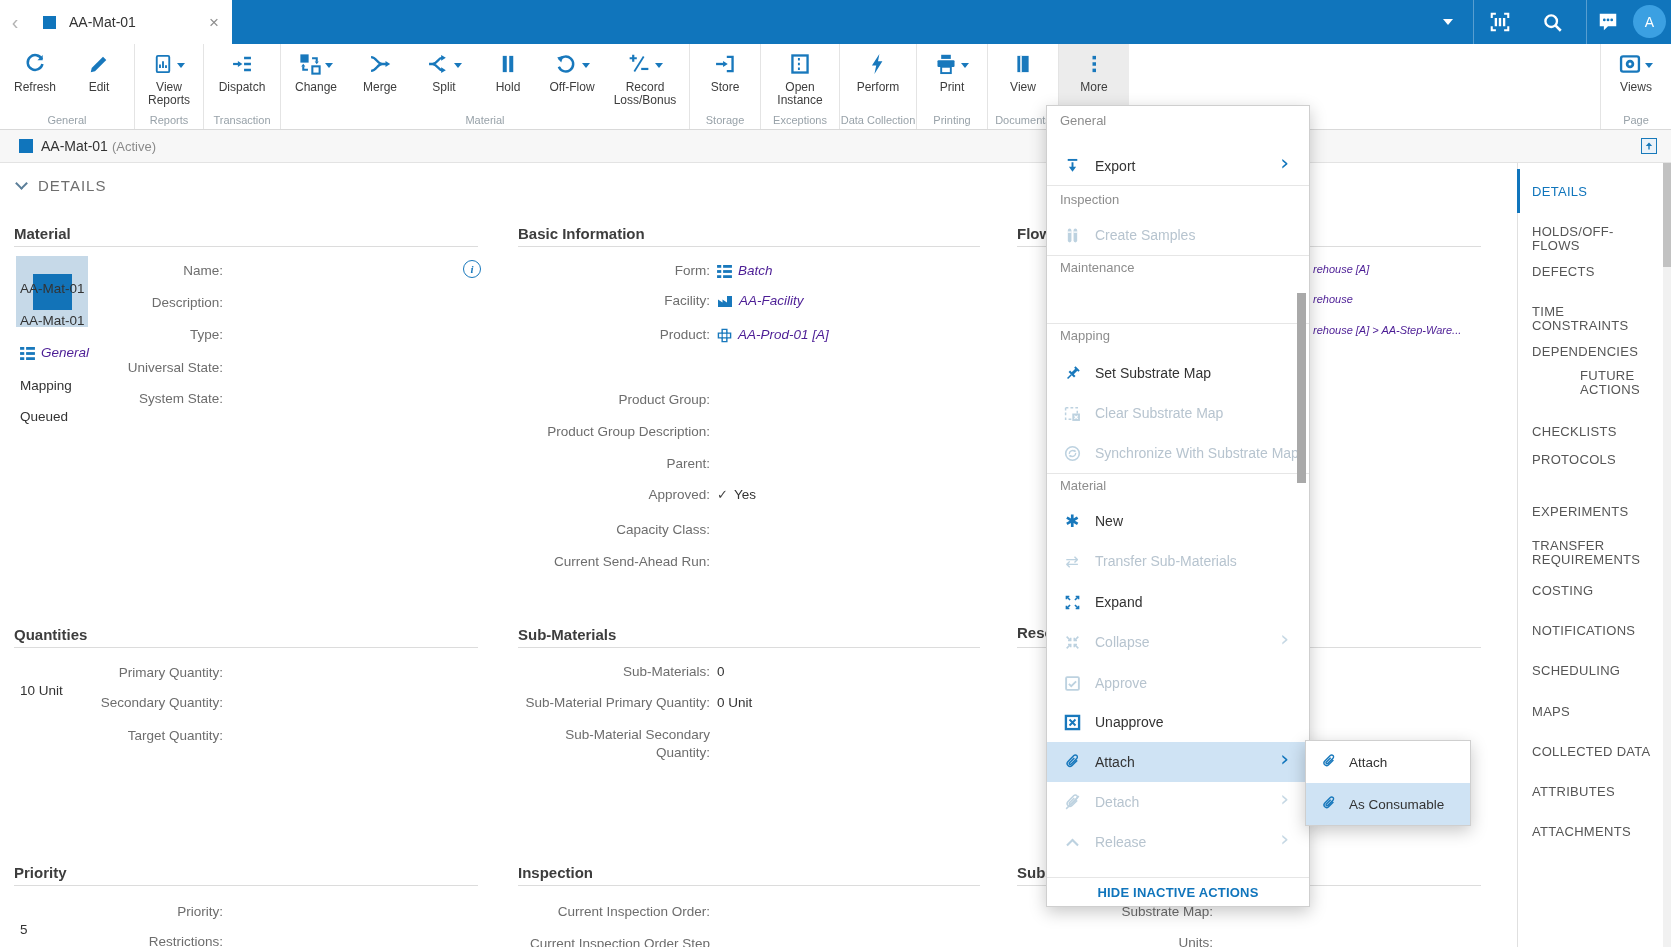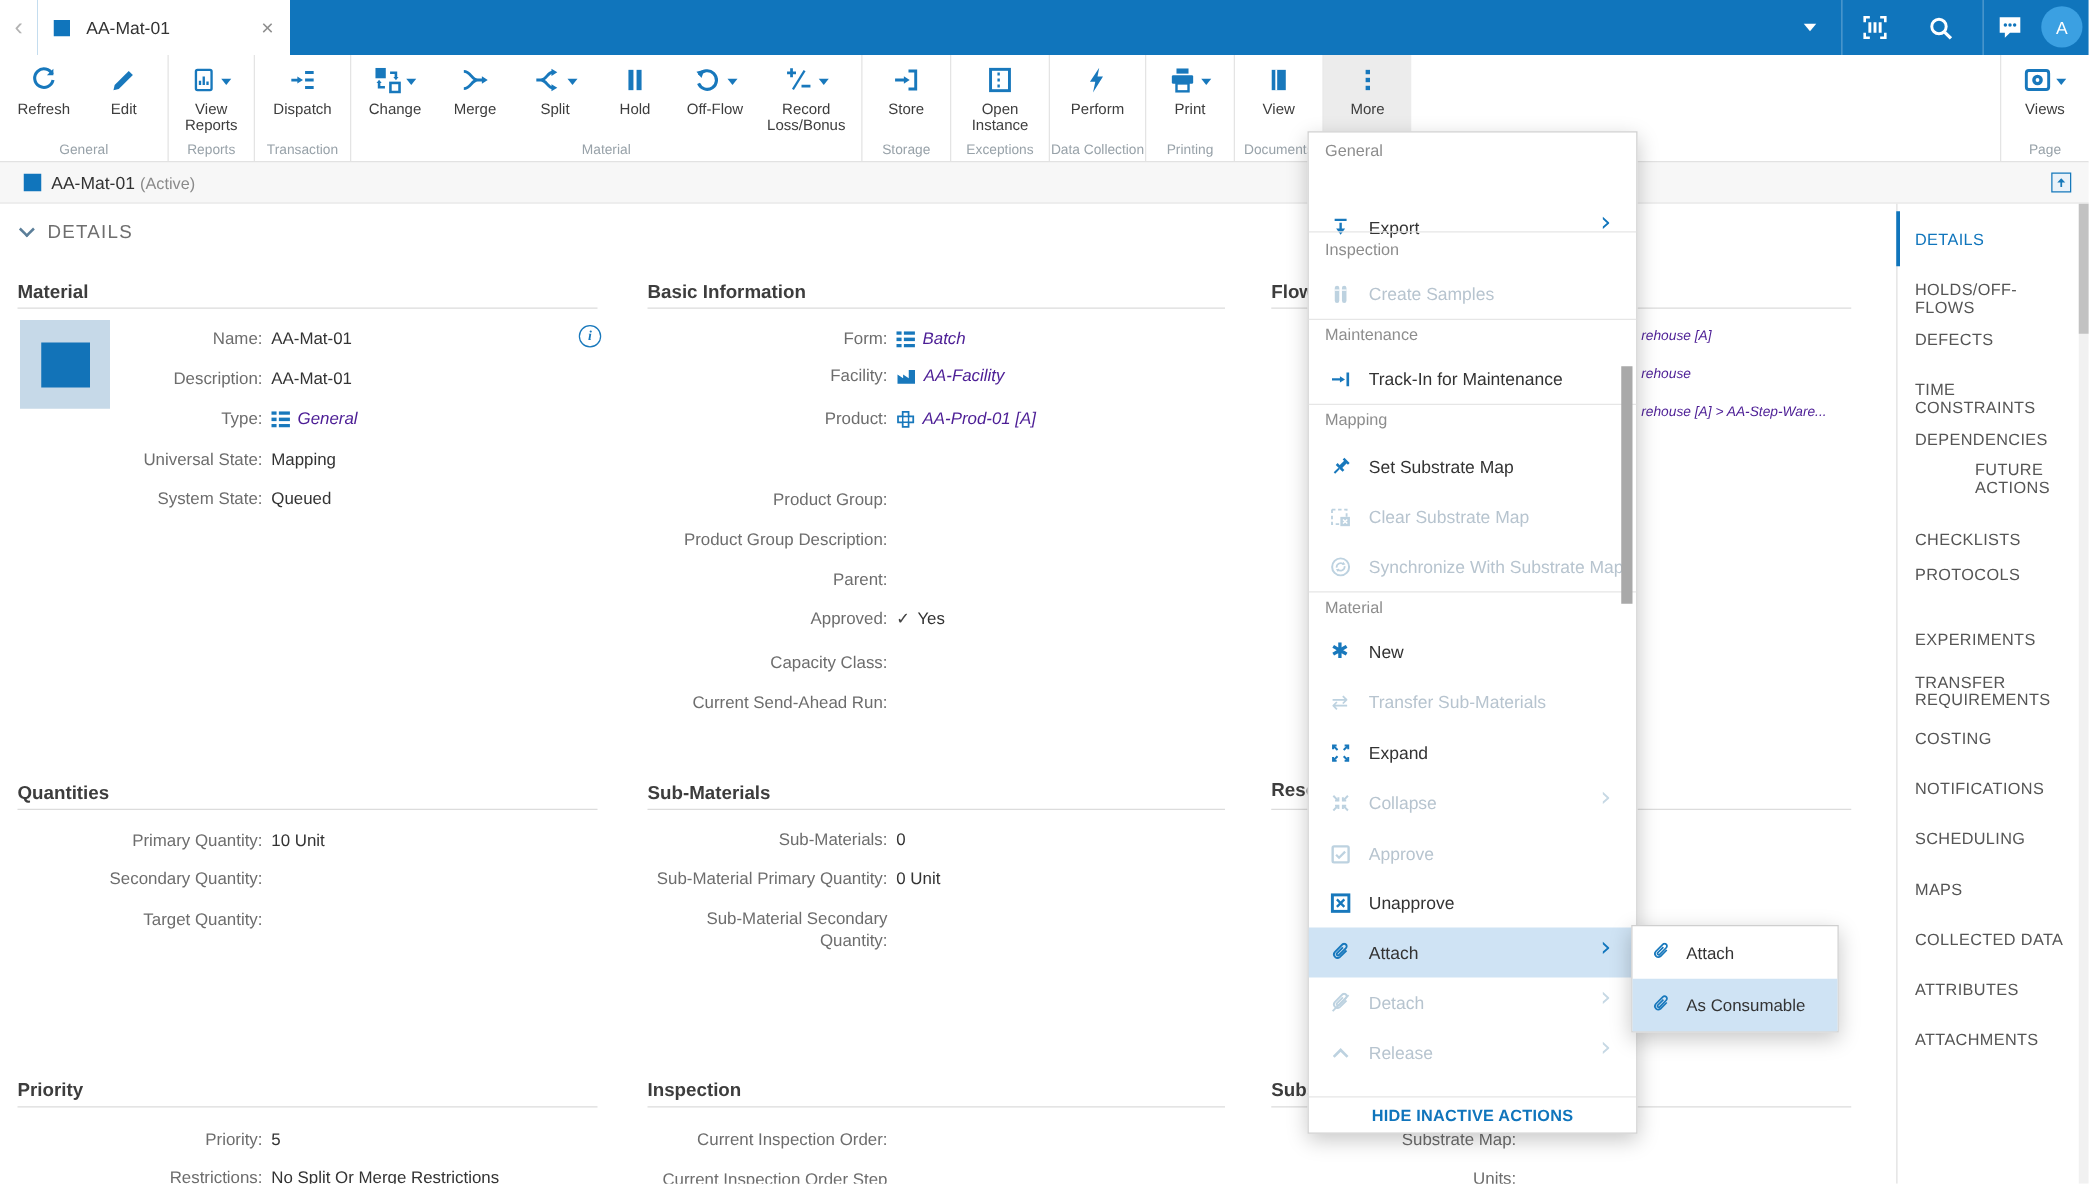--- a/index.html
+++ b/index.html
@@ -40,21 +40,21 @@
 
   
   .content { position:absolute; left:0; top:163px; width:1671px; height:784px; background:#fff; }
   .detailshdr { position:absolute; left:17px; top:14px; display:flex; align-items:center; gap:12px; color:#6e6e6e; font-size:15px; letter-spacing:1px; cursor:pointer; }
   .dchev { width:9px; height:9px; border-left:2px solid #5b7e99; border-bottom:2px solid #5b7e99; transform:rotate(-45deg); margin-top:-4px; }
   .sectitle { position:absolute; font-size:15px; font-weight:700; color:#3d3d3d; white-space:nowrap; }
   .secline { position:absolute; height:1px; background:#dcdcdc; }
   .fieldrow { position:absolute; display:flex; font-size:13.5px; line-height:18px; }
   .fl { text-align:right; color:#6d6d6d; flex:none; }
   .fv { margin-left:7px; color:#333; display:flex; align-items:flex-start; gap:6px; white-space:nowrap; }
-  .c1 .fl { width:210px; }  .c1 { left:0; }
+  .c1 .fl { width:210px; }  .c1 { left:13px;flex-direction:column; }
   .c2 .fl { width:280px; }  .c2 { left:430px; }
   .c3 .fl { width:213px; }  .c3 { left:1000px; }
   a.lnk { color:#4c1d95; text-decoration:none; cursor:pointer; display:flex; align-items:center; gap:6px;font-style:italic; }
   .matimg { position:absolute; left:16px; top:93px; width:72px; height:71px; background:#c6d9e8; }
   .matimg .inner { position:absolute; left:17px; top:18px; width:39px; height:36px; background:#1273b8; }
   .infoico { position:absolute; left:463px; top:97px; width:18px; height:18px; border:1.5px solid #1878bc; border-radius:50%; color:#1878bc; font-size:11px; font-weight:700; font-family:"Liberation Serif","DejaVu Serif",serif; font-style:italic; display:flex; align-items:center; justify-content:center; cursor:pointer; }
   .flowfrag { position:absolute; left:1313px; font-size:11px; white-space:nowrap; }
   .chk { color:#444; font-size:13px; }
 
   
@@ -594,21 +594,21 @@
     </div>
 
     <div class="pgscroll">
         <div class="pgthumb"></div>
       </div>
   </div>
 
   <div class="menu">
 
     <div class="mhdr" style="top:7px;">General</div>
-    <div class="mi" style="top:56px;">
+    <div class="mi" style="top:40px;">
       <span class="ic">
           <svg width="17" height="17" viewBox="0 0 16 16">
             <path d="M3.5 1.8h9" stroke="currentColor" stroke-width="1.8"></path>
             <path d="M8 4v5.2" stroke="currentColor" stroke-width="1.8"></path>
             <path d="M4.6 8.2L8 13l3.4-4.8z" fill="currentColor"></path>
           </svg>
         </span>
       <span>Export</span>
       <span class="chev">›</span>
     </div>
@@ -621,30 +621,20 @@
             <rect x="3.6" y="1.5" width="3.4" height="13" rx="1.7" fill="currentColor"></rect>
             <rect x="9" y="1.5" width="3.4" height="13" rx="1.7" fill="currentColor"></rect>
             <path d="M3.6 4.8h3.4M9 4.8h3.4" stroke="#fff" stroke-width="1"></path>
           </svg>
         </span>
       <span>Create Samples</span>
     </div>
     <div class="msep" style="top:149px;"></div>
 
     <div class="mhdr" style="top:154px;">Maintenance</div>
-    <div class="mi" style="top:177px;">
-      <span class="ic">
-          <svg width="17" height="17" viewBox="0 0 16 16">
-            <path d="M1.5 8h7" stroke="currentColor" stroke-width="1.7"></path>
-            <path d="M7.5 5.6L11.3 8 7.5 10.4z" fill="currentColor"></path>
-            <path d="M13.4 2.8v10.4" stroke="currentColor" stroke-width="2"></path>
-          </svg>
-        </span>
-      <span>Track-In for Maintenance</span>
-    </div>
     <div class="msep" style="top:217px;"></div>
 
     <div class="mhdr" style="top:222px;">Mapping</div>
     <div class="mi" style="top:247px;">
       <span class="ic">
           <svg width="17" height="17" viewBox="0 0 16 16">
             <g transform="rotate(45 8 8)">
               <rect x="5.2" y="1.2" width="5.6" height="1.8" fill="currentColor"></rect>
               <rect x="6.6" y="2.6" width="2.8" height="5.4" fill="currentColor"></rect>
               <rect x="4.4" y="7.6" width="7.2" height="2" fill="currentColor"></rect>

